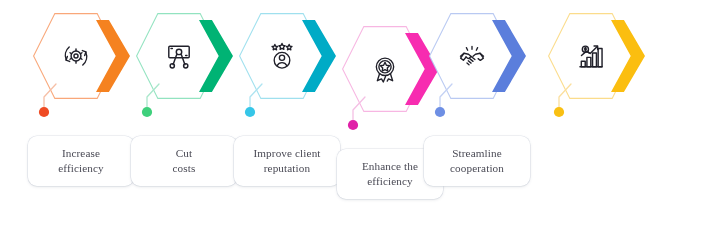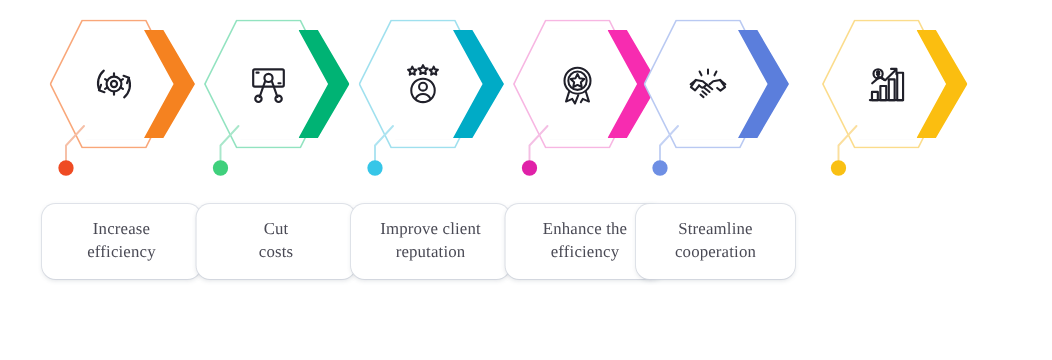--- a/index.html
+++ b/index.html
@@ -189,21 +189,21 @@
       <div class="connector">
         <svg width="118" height="56" viewBox="0 0 118 56" fill="none">
           <path d="M28 4 L16 17 L16 27" stroke="#AEE4F1" stroke-width="1.3" stroke-linecap="round" stroke-linejoin="round"></path>
           <circle cx="16" cy="32" r="5.1" fill="#36C6E8"></circle>
         </svg>
       </div>
       <div class="label-card">
         <div class="label-text"><span>Improve client</span><br><span>reputation</span></div>
       </div>
     </div>
-    <div class="step" style="left: 337px;">
+    <div class="step" style="left: 337px; margin-top: 13px;">
       <div class="hex-wrap">
         <div class="hex-outline" style="background: rgb(247, 182, 226);">
           <div class="hex-outline-inner"></div>
         </div>
         <div class="hex-card">
           <span class="hex-icon">
     <svg viewBox="0 0 40 40" fill="none" stroke="#20202a" stroke-width="1.6" stroke-linecap="round" stroke-linejoin="round">
       <circle cx="20" cy="17.4" r="10.2"></circle>
       <circle cx="20" cy="17.4" r="7.2"></circle>
       <path d="M20 12.2l1.65 3.35 3.7.54-2.68 2.61.63 3.68L20 20.74l-3.3 1.64.63-3.68-2.68-2.61 3.7-.54z"></path>

